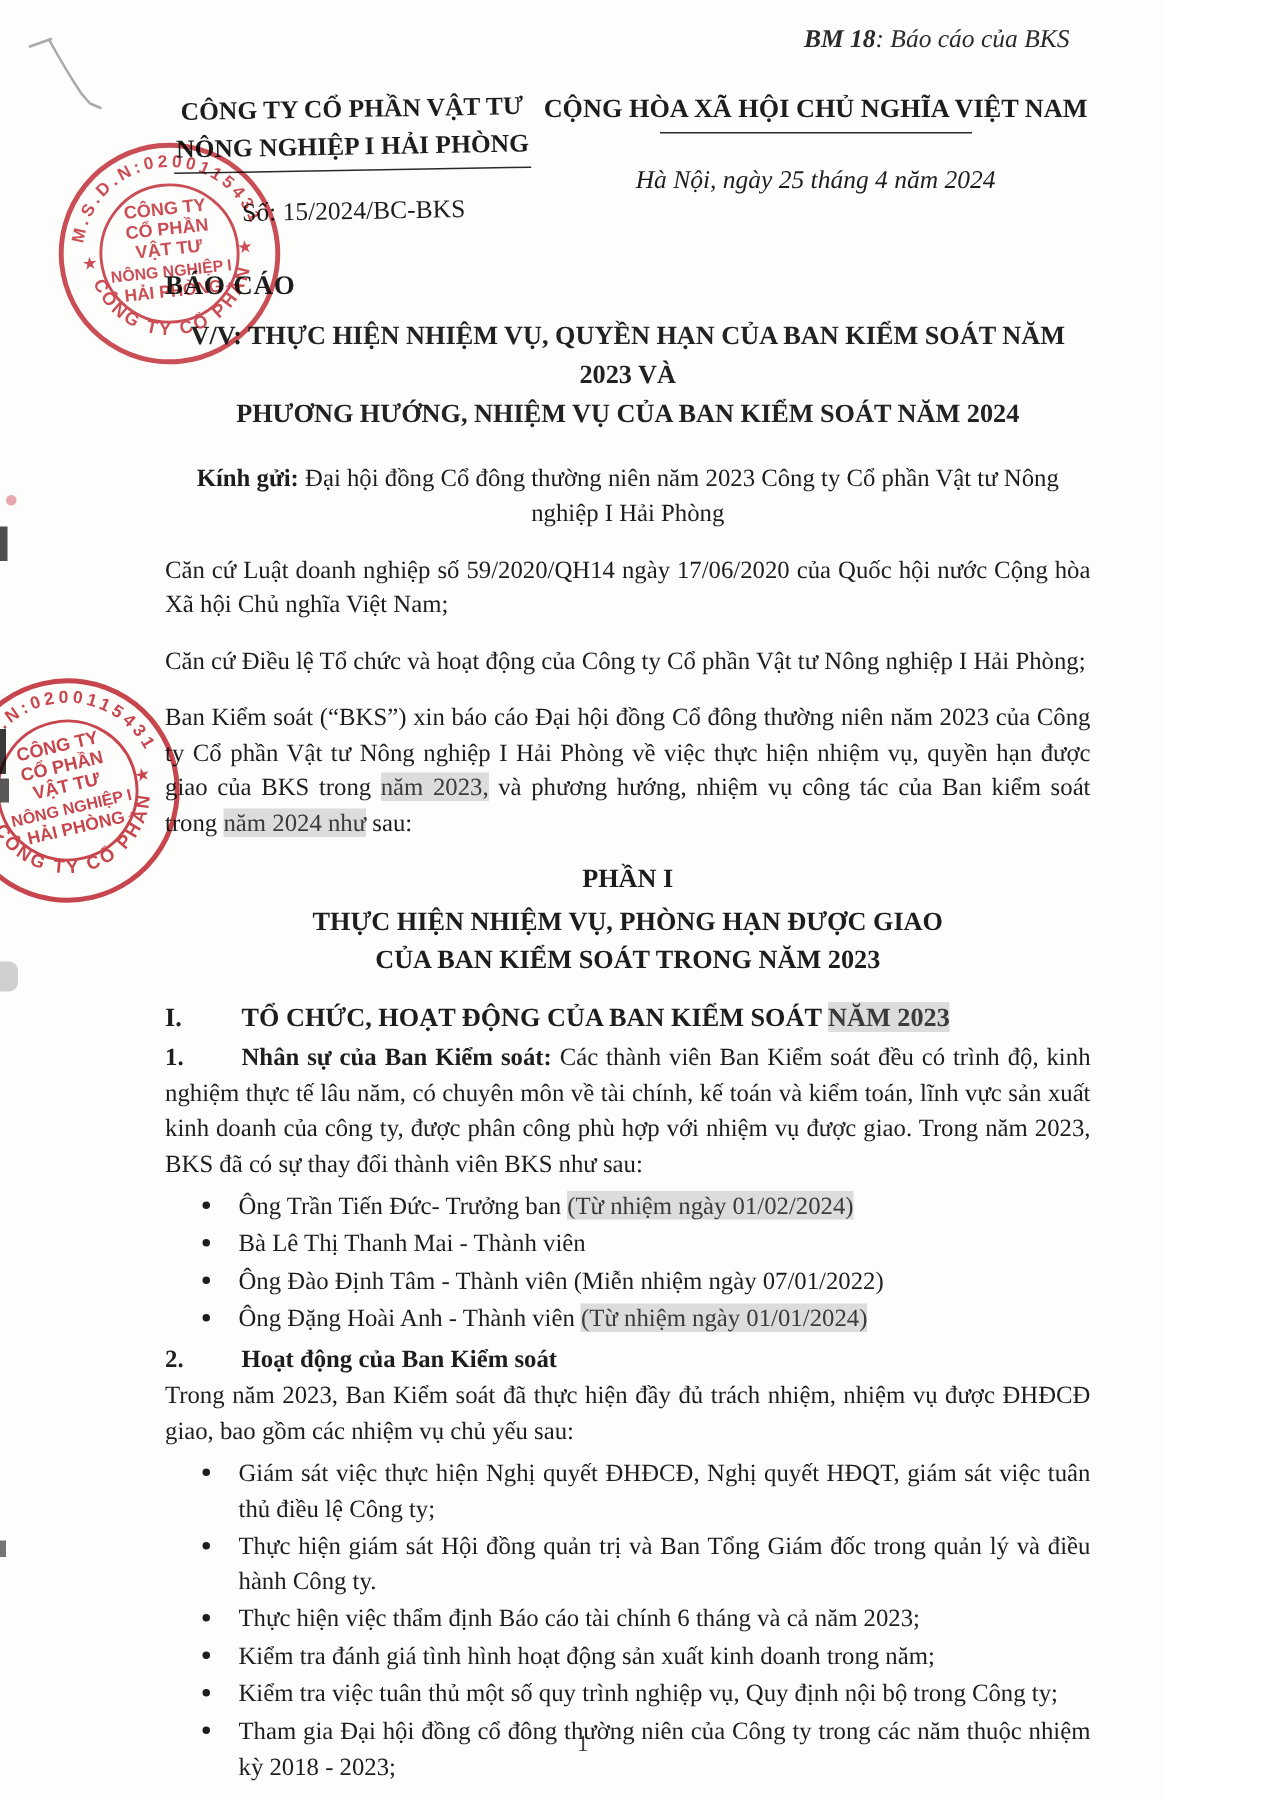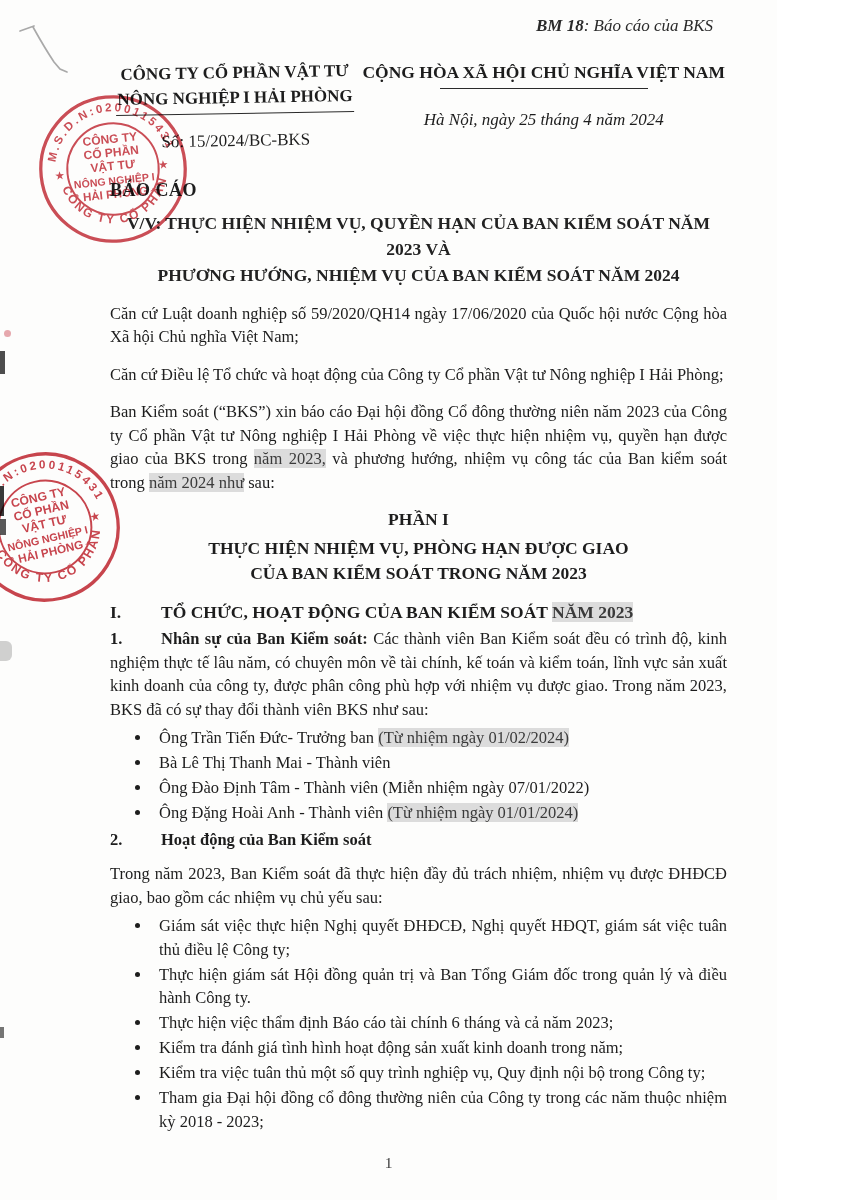--- a/index.html
+++ b/index.html
@@ -97,20 +97,21 @@
         <div class="place-date">Hà Nội, ngày 25 tháng 4 năm 2024</div>
       </div>
     </div>
 
     <div class="rpt-title">BÁO CÁO</div>
     <div class="rpt-subject">
       <div>V/V: THỰC HIỆN NHIỆM VỤ, QUYỀN HẠN CỦA BAN KIỂM SOÁT NĂM 2023 VÀ</div>
       <div>PHƯƠNG HƯỚNG, NHIỆM VỤ CỦA BAN KIỂM SOÁT NĂM 2024</div>
     </div>
 
+    <div class="salutation"><b>Kính gửi:</b><span> Đại hội đồng Cổ đông thường niên năm 2023 Công ty Cổ phần Vật tư Nông nghiệp I Hải Phòng</span></div>
 
     <p class="body">Căn cứ Luật doanh nghiệp số 59/2020/QH14 ngày 17/06/2020 của Quốc hội nước Cộng hòa Xã hội Chủ nghĩa Việt Nam;</p>
     <p class="body">Căn cứ Điều lệ Tổ chức và hoạt động của Công ty Cổ phần Vật tư Nông nghiệp I Hải Phòng;</p>
     <p class="body"><span>Ban Kiểm soát (“BKS”) xin báo cáo Đại hội đồng Cổ đông thường niên năm 2023 của Công ty Cổ phần Vật tư Nông nghiệp I Hải Phòng về việc thực hiện nhiệm vụ, quyền hạn được giao của BKS trong </span><span class="hl">năm 2023,</span><span> và phương hướng, nhiệm vụ công tác của Ban kiểm soát trong </span><span class="hl">năm 2024 như</span><span> sau:</span></p>
 
     <div class="part-label">PHẦN I</div>
     <div class="part-title">
       <div>THỰC HIỆN NHIỆM VỤ, PHÒNG HẠN ĐƯỢC GIAO</div>
       <div>CỦA BAN KIỂM SOÁT TRONG NĂM 2023</div>
     </div>
@@ -123,21 +124,21 @@
     <p class="item"><span class="num-inline">1.</span><b>Nhân sự của Ban Kiểm soát:</b><span> Các thành viên Ban Kiểm soát đều có trình độ, kinh nghiệm thực tế lâu năm, có chuyên môn về tài chính, kế toán và kiểm toán, lĩnh vực sản xuất kinh doanh của công ty, được phân công phù hợp với nhiệm vụ được giao. Trong năm 2023, BKS đã có sự thay đổi thành viên BKS như sau:</span></p>
 
     <ul class="doclist members">
       <li><span>Ông Trần Tiến Đức- Trưởng ban </span><span class="hl">(Từ nhiệm ngày 01/02/2024)</span></li>
       <li><span>Bà Lê Thị Thanh Mai - Thành viên</span></li>
       <li><span>Ông Đào Định Tâm - Thành viên (Miễn nhiệm ngày 07/01/2022)</span></li>
       <li><span>Ông Đặng Hoài Anh - Thành viên </span><span class="hl">(Từ nhiệm ngày 01/01/2024)</span></li>
     </ul>
 
     <p class="item sub-head"><span class="num-inline">2.</span><b>Hoạt động của Ban Kiểm soát</b></p>
-    <p class="item" style="margin-top:11px;">Trong năm 2023, Ban Kiểm soát đã thực hiện đầy đủ trách nhiệm, nhiệm vụ được ĐHĐCĐ giao, bao gồm các nhiệm vụ chủ yếu sau:</p>
+    <p class="item" style="margin-top:1px;">Trong năm 2023, Ban Kiểm soát đã thực hiện đầy đủ trách nhiệm, nhiệm vụ được ĐHĐCĐ giao, bao gồm các nhiệm vụ chủ yếu sau:</p>
 
     <ul class="doclist tasks">
       <li>Giám sát việc thực hiện Nghị quyết ĐHĐCĐ, Nghị quyết HĐQT, giám sát việc tuân thủ điều lệ Công ty;</li>
       <li>Thực hiện giám sát Hội đồng quản trị và Ban Tổng Giám đốc trong quản lý và điều hành Công ty.</li>
       <li>Thực hiện việc thẩm định Báo cáo tài chính 6 tháng và cả năm 2023;</li>
       <li>Kiểm tra đánh giá tình hình hoạt động sản xuất kinh doanh trong năm;</li>
       <li>Kiểm tra việc tuân thủ một số quy trình nghiệp vụ, Quy định nội bộ trong Công ty;</li>
       <li>Tham gia Đại hội đồng cổ đông thường niên của Công ty trong các năm thuộc nhiệm kỳ 2018 - 2023;</li>
     </ul>
 

